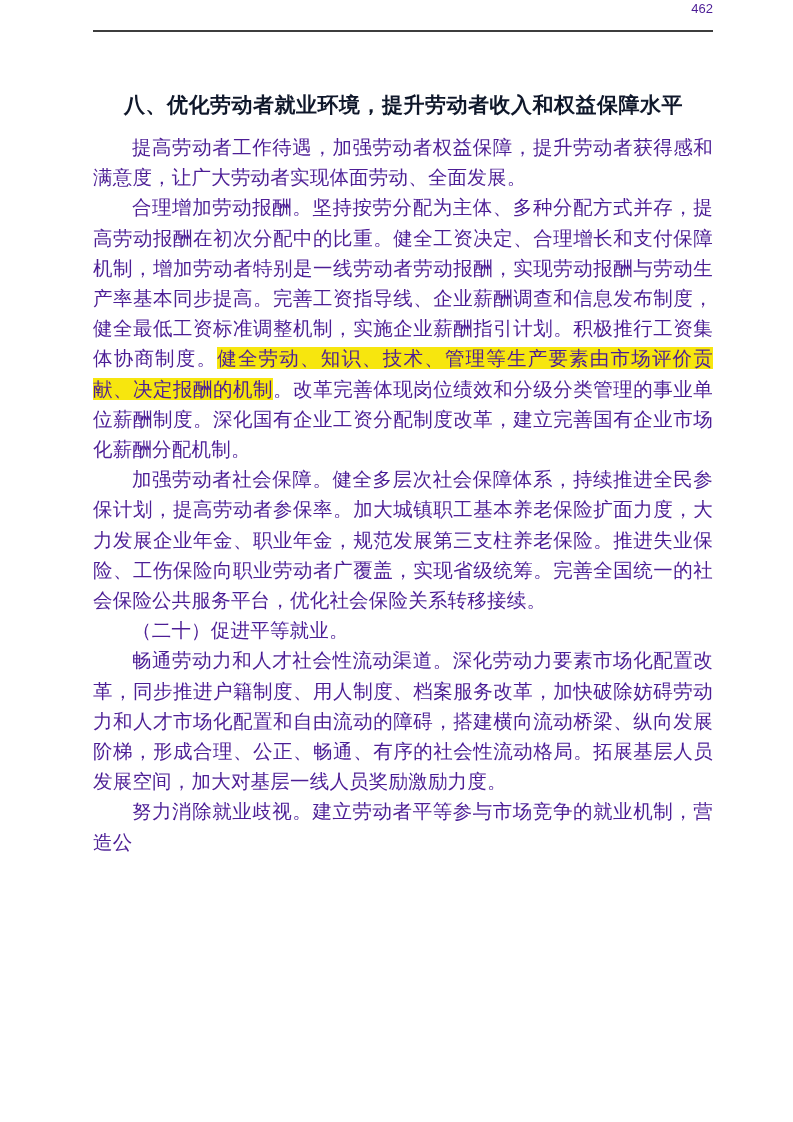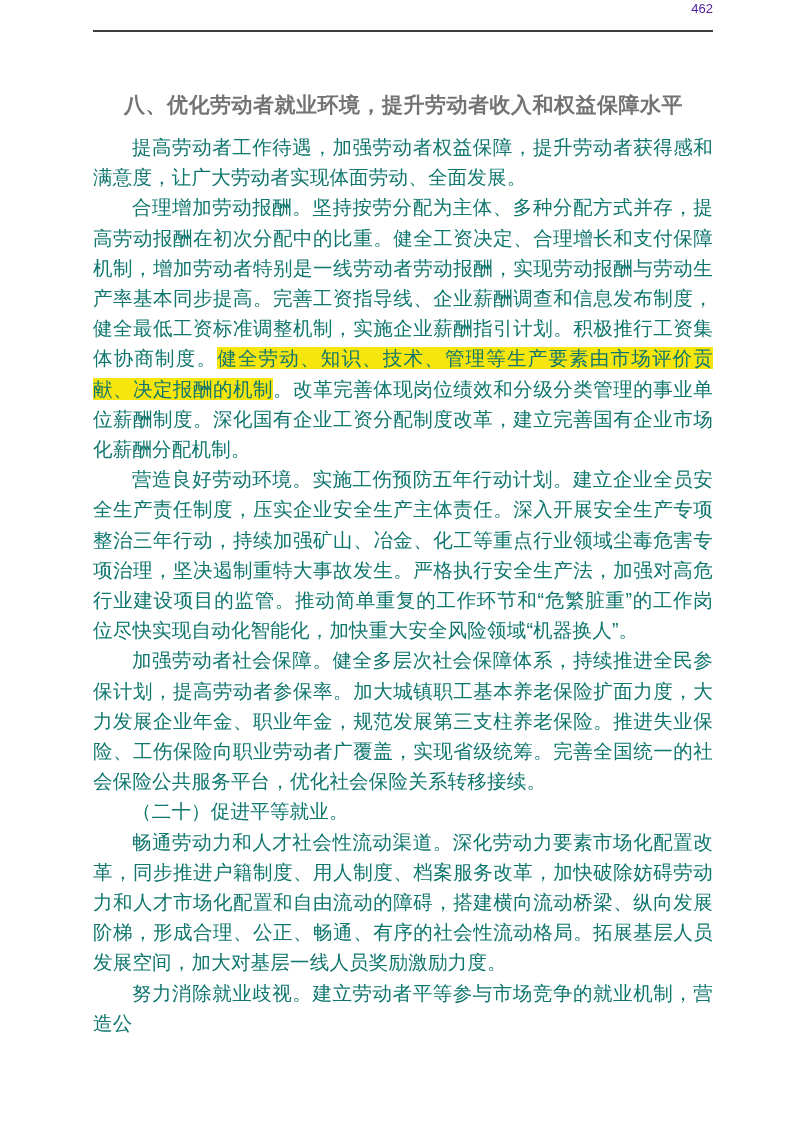--- a/index.html
+++ b/index.html
@@ -33,33 +33,33 @@
     position: absolute;
     top: 90px;
     left: 93px;
     width: 620px;
     color: #262626;
   }
   h1.section-heading {
     font-size: 21px;
     line-height: 30px;
     font-weight: 700;
-    color: #737373;
+    color: #0f172a;
     margin: 0 0 12px 0;
     padding-left: 31px;
     letter-spacing: 0.5px;
   }
   p.body-paragraph {
     font-size: 19.5px;
     line-height: 30.2px;
     margin: 0;
     text-indent: 2em;
     text-align: justify;
     text-justify: inter-character;
-    color: #0f766e;
+    color: #4c1d95;
     letter-spacing: 0.2px;
   }
   p.body-paragraph span.bold {
     font-weight: 400;
   }
   p.body-paragraph span.hl {
     background-color: var(--hl-color, #f7e60e);
   }
 </style>
 </head>
@@ -67,19 +67,18 @@
 
 <div class="page-number">462</div>
 
 <div class="header-rule"></div>
 
 <div class="content">
   <h1 class="section-heading">八、优化劳动者就业环境，提升劳动者收入和权益保障水平</h1>
   <div>
       <p class="body-paragraph"><span>提高劳动者工作待遇，加强劳动者权益保障，提升劳动者获得感和满意度，让广大劳动者实现体面劳动、全面发展。</span></p>
       <p class="body-paragraph"><span>合理增加劳动报酬。坚持按劳分配为主体、多种分配方式并存，提高劳动报酬在初次分配中的比重。健全工资决定、合理增长和支付保障机制，增加劳动者特别是一线劳动者劳动报酬，实现劳动报酬与劳动生产率基本同步提高。完善工资指导线、企业薪酬调查和信息发布制度，健全最低工资标准调整机制，实施企业薪酬指引计划。积极推行工资集体协商制度。</span><span class="bold hl">健全劳动、知识</span><span class="hl">、技术、管理等生产</span><span class="bold hl">要素</span><span class="hl">由</span><span class="bold hl">市场评价</span><span class="hl">贡献、</span><span class="bold hl">决定报酬</span><span class="hl">的机制</span><span>。改革完善体现岗位绩效和分级分类管理的事业单位薪酬制度。深化国有企业工资分配制度改革，建立完善国有企业市场化薪酬分配机制。</span></p>
-      <p class="body-paragraph"><span>营造良好劳动环境。实施工伤预防五年行动计划。建立企业全员安全生产责任制度，压实企业安全生产主体责任。深入开展安全生产专项整治三年行动，持续加强矿山、冶金、化工等重点行业领域尘毒危害专项治理，坚决遏制重特大事故发生。严格执行安全生产法，加强对高危行业建设项目的监管。推动简单重复的工作环节和“危繁脏重”的工作岗位尽快实现自动化智能化，加快重大安全风险领域“机器换人”。</span></p>
       <p class="body-paragraph"><span>加强劳动者社会保障。健全多层次社会保障体系，持续推进全民参保计划，提高劳动者参保率。加大城镇职工基本养老保险扩面力度，大力发展企业年金、职业年金，规范发展第三支柱养老保险。推进失业保险、工伤保险向职业劳动者广覆盖，实现省级统筹。完善全国统一的社会保险公共服务平台，优化社会保险关系转移接续。</span></p>
       <p class="body-paragraph"><span>（二十）促进平等就业。</span></p>
       <p class="body-paragraph"><span>畅通劳动力和人才社会性流动渠道。深化劳动力要素市场化配置改革，同步推进户籍制度、用人制度、档案服务改革，加快破除妨碍劳动力和人才市场化配置和自由流动的障碍，搭建横向流动桥梁、纵向发展阶梯，形成合理、公正、畅通、有序的社会性流动格局。拓展基层人员发展空间，加大对基层一线人员奖励激励力度。</span></p>
       <p class="body-paragraph"><span>努力消除就业歧视。建立劳动者平等参与市场竞争的就业机制，营造公</span></p>
     </div>
 </div>
 
 </body></html>

